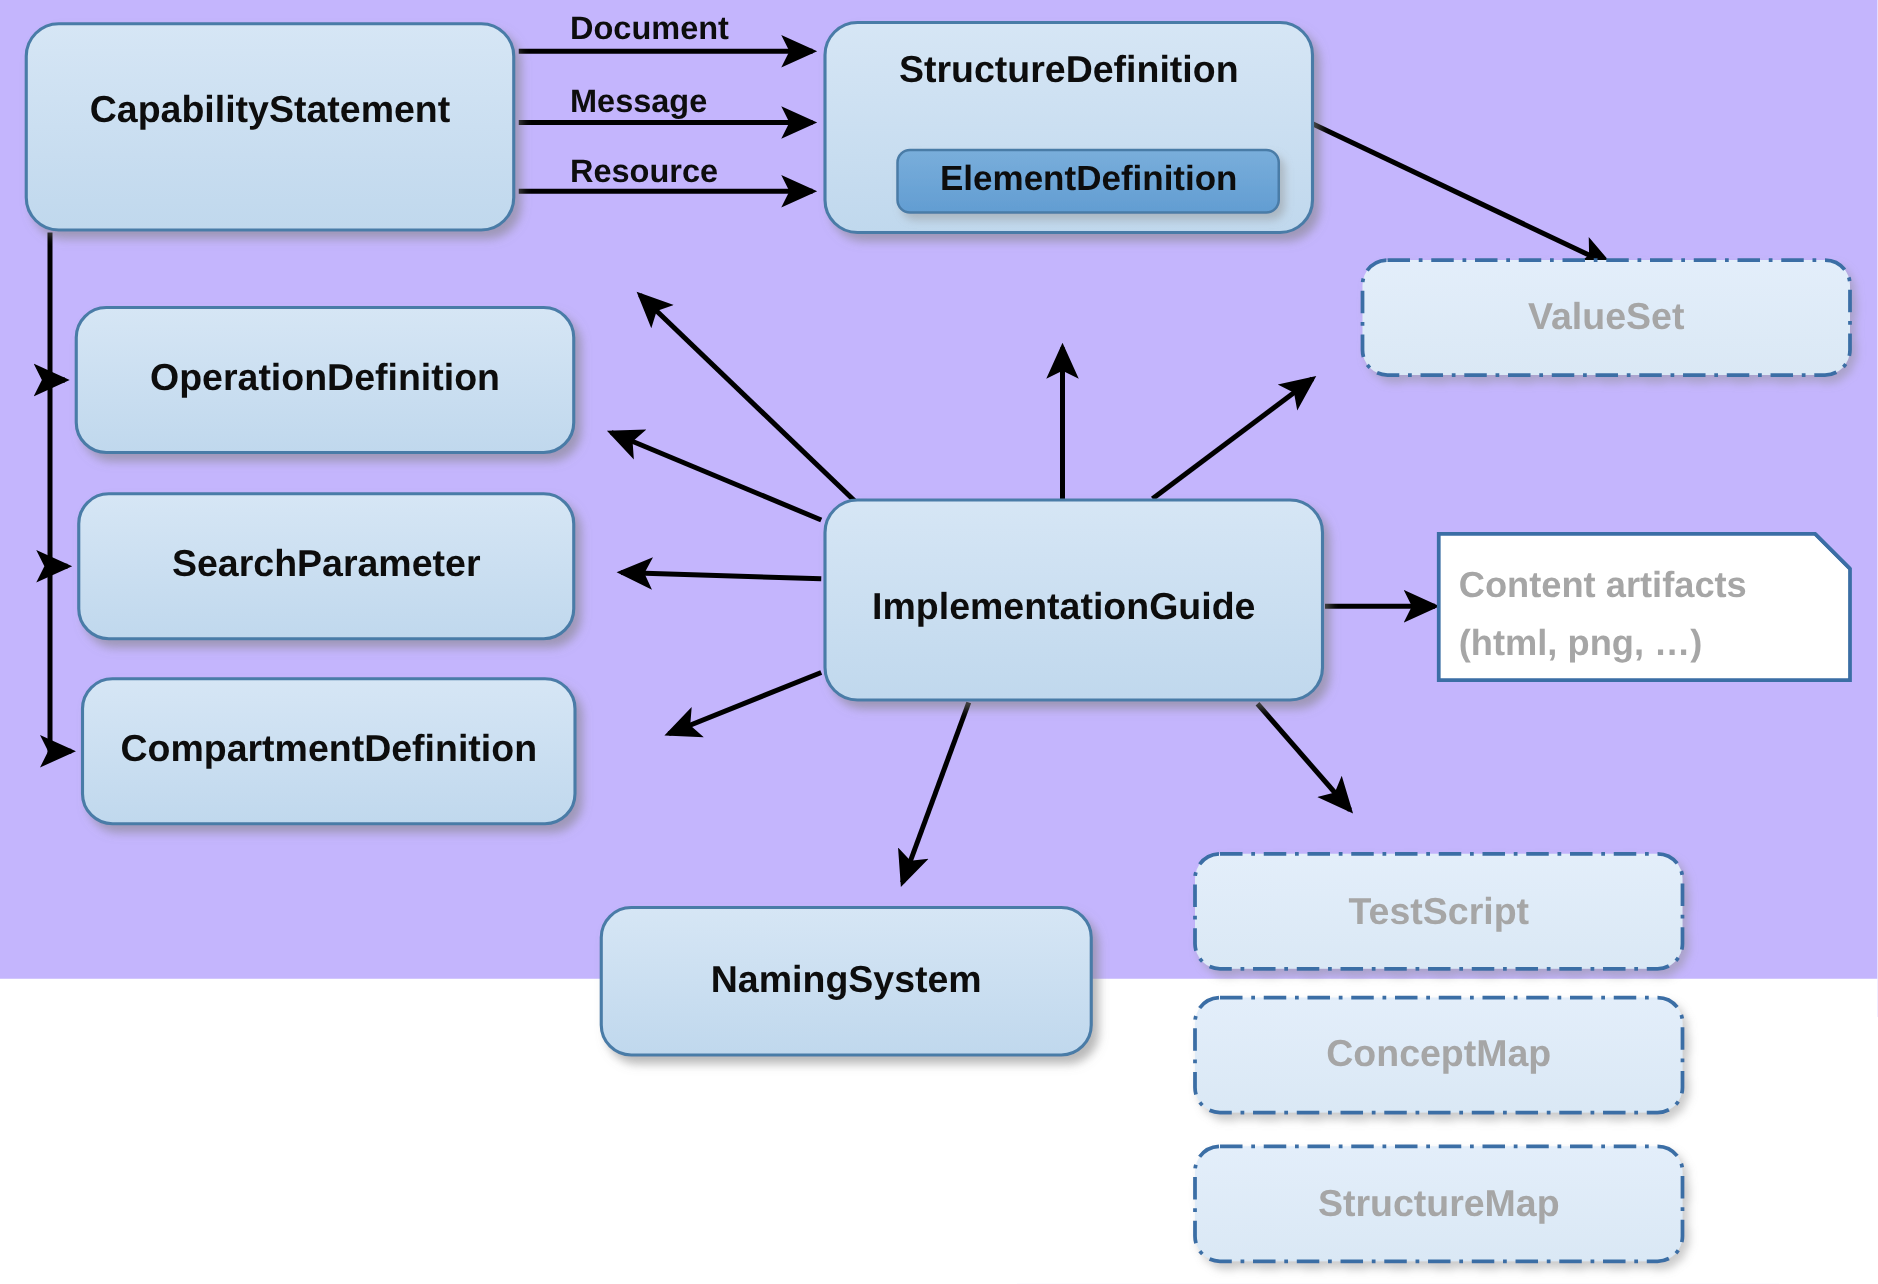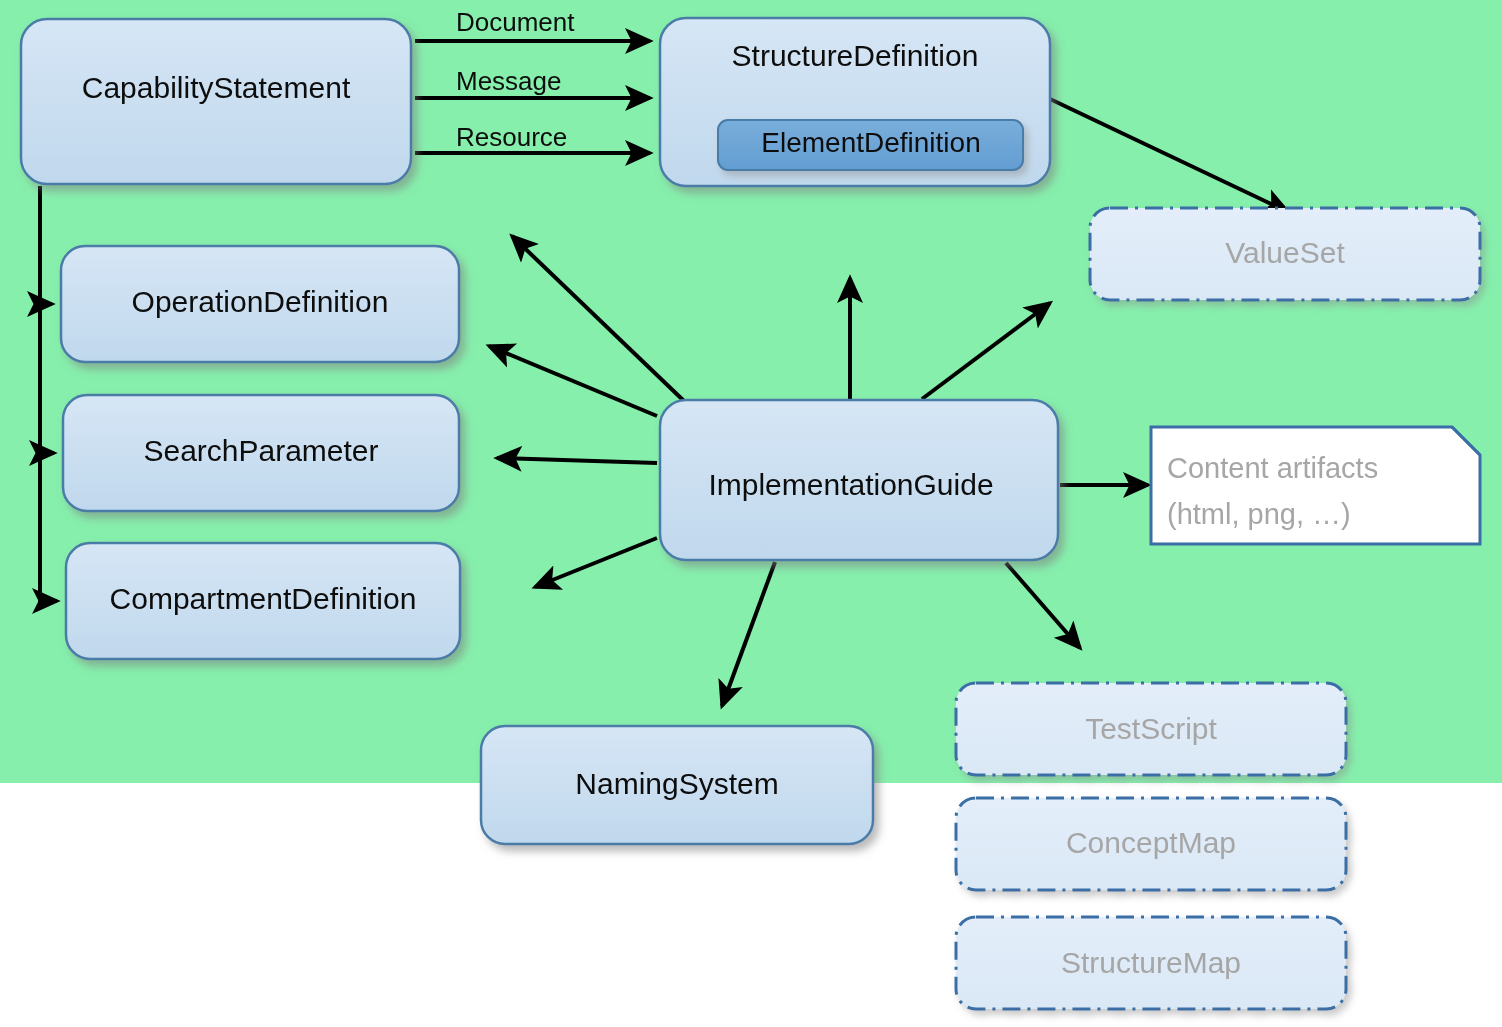--- a/index.html
+++ b/index.html
@@ -11,21 +11,22 @@
   body {
     width: 1502px;
     height: 1027px;
     font-family: "Liberation Sans", sans-serif;
     overflow: hidden;
   }
   #diagram-root {
     position: relative;
     width: 1502px;
     height: 783px;
-    background: #86efac;
+    background: #c4b5fd;
+    font-weight: bold;
   }
   svg#diagram-svg {
     position: absolute;
     top: 0;
     left: 0;
     width: 1502px;
     height: 1027px;
     display: block;
   }
   .node-label {

